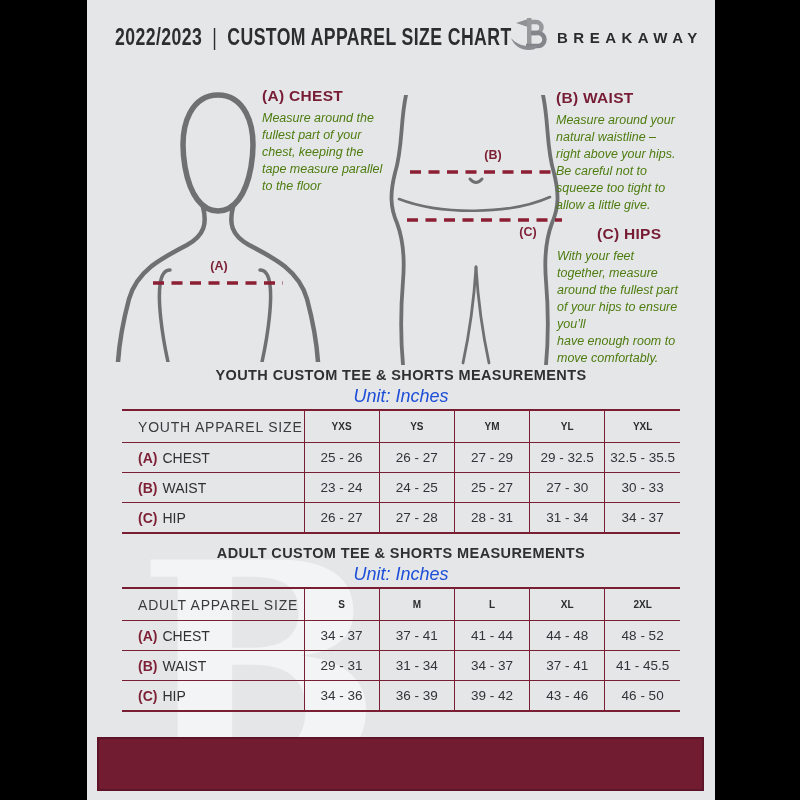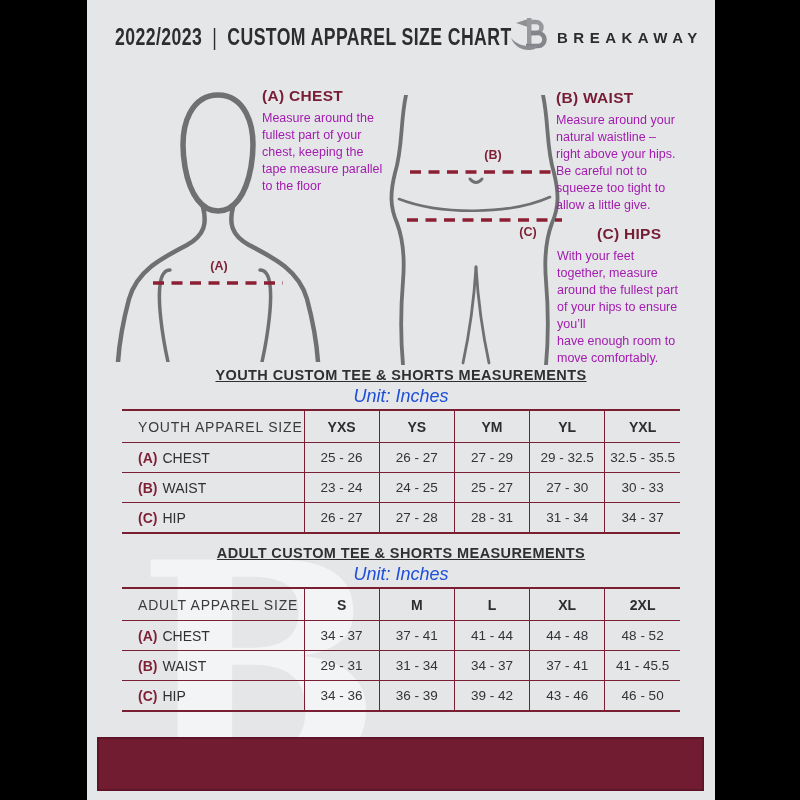--- a/index.html
+++ b/index.html
@@ -36,30 +36,30 @@
   #marker-b { left:386px; top:148px; }
   #marker-c { left:421px; top:225px; }
   .guide-heading {
     position:absolute; font-size:15.5px; font-weight:800;
     color:#771c35; letter-spacing:.3px;
   }
   #h-chest { left:175px; top:87px; }
   #h-waist { left:469px; top:89px; }
   #h-hips  { left:470px; top:225px;margin-left:40px; }
   .guide-body {
-    position:absolute; font-size:12.5px; 
-    color:#a21caf; line-height:1.36; white-space:pre-line;
+    position:absolute; font-size:12.5px; font-style:italic;
+    color:#4d7c0f; line-height:1.36; white-space:pre-line;
   }
   #p-chest { left:175px; top:110px; }
   #p-waist { left:469px; top:112px; }
   #p-hips  { left:470px; top:248px; }
   
   .section-title {
     position:absolute; left:0; width:100%; text-align:center;
-    font-size:14.5px; font-weight:700; letter-spacing:.4px; color:#2f3032;text-decoration:underline;
+    font-size:14.5px; font-weight:700; letter-spacing:.4px; color:#2f3032;
   }
   .section-unit {
     position:absolute; left:0; width:100%; text-align:center;
     font-size:18px; font-style:italic; color:#1d4ed8;
   }
   #youth-title { top:367px; } #youth-unit { top:386px; }
   #adult-title { top:545px;text-align:center; } #adult-unit { top:564px; }
   
   .size-table {
     position:absolute; left:35px; width:558px; z-index:1;
@@ -69,21 +69,21 @@
   #youth-table { top:409px; }
   #adult-table { top:587px; }
   .size-table td { height:29px; padding:0; }
   .size-table tr:first-child td { height:31px; }
   .size-table tr:not(:first-child) td { border-top:1.7px solid #7a1f33; }
   .size-table td:not(:first-child) {
     border-left:1.7px solid #7a1f33; text-align:center;
     font-size:13.5px; color:#333437;
   }
   .size-table tr:first-child td:not(:first-child) {
-    font-weight:700; font-size:14px; color:#2c2d2f;
+    font-weight:700; font-size:10px; color:#2c2d2f;
   }
   .size-table td:first-child { padding-left:16px; font-size:14px; color:#2f3032; }
   .size-table tr:first-child td:first-child {
     letter-spacing:.8px; color:#3a3b3d; font-size:14px;margin-top:20px;
   }
   .row-prefix { color:#7d1f35; font-weight:800; margin-right:5px; }
   
   .footer-bar {
     position:absolute; left:10px; top:737px; width:603px; height:50px;
     background:#721c32; border:2px solid #5e152a; z-index:2;

